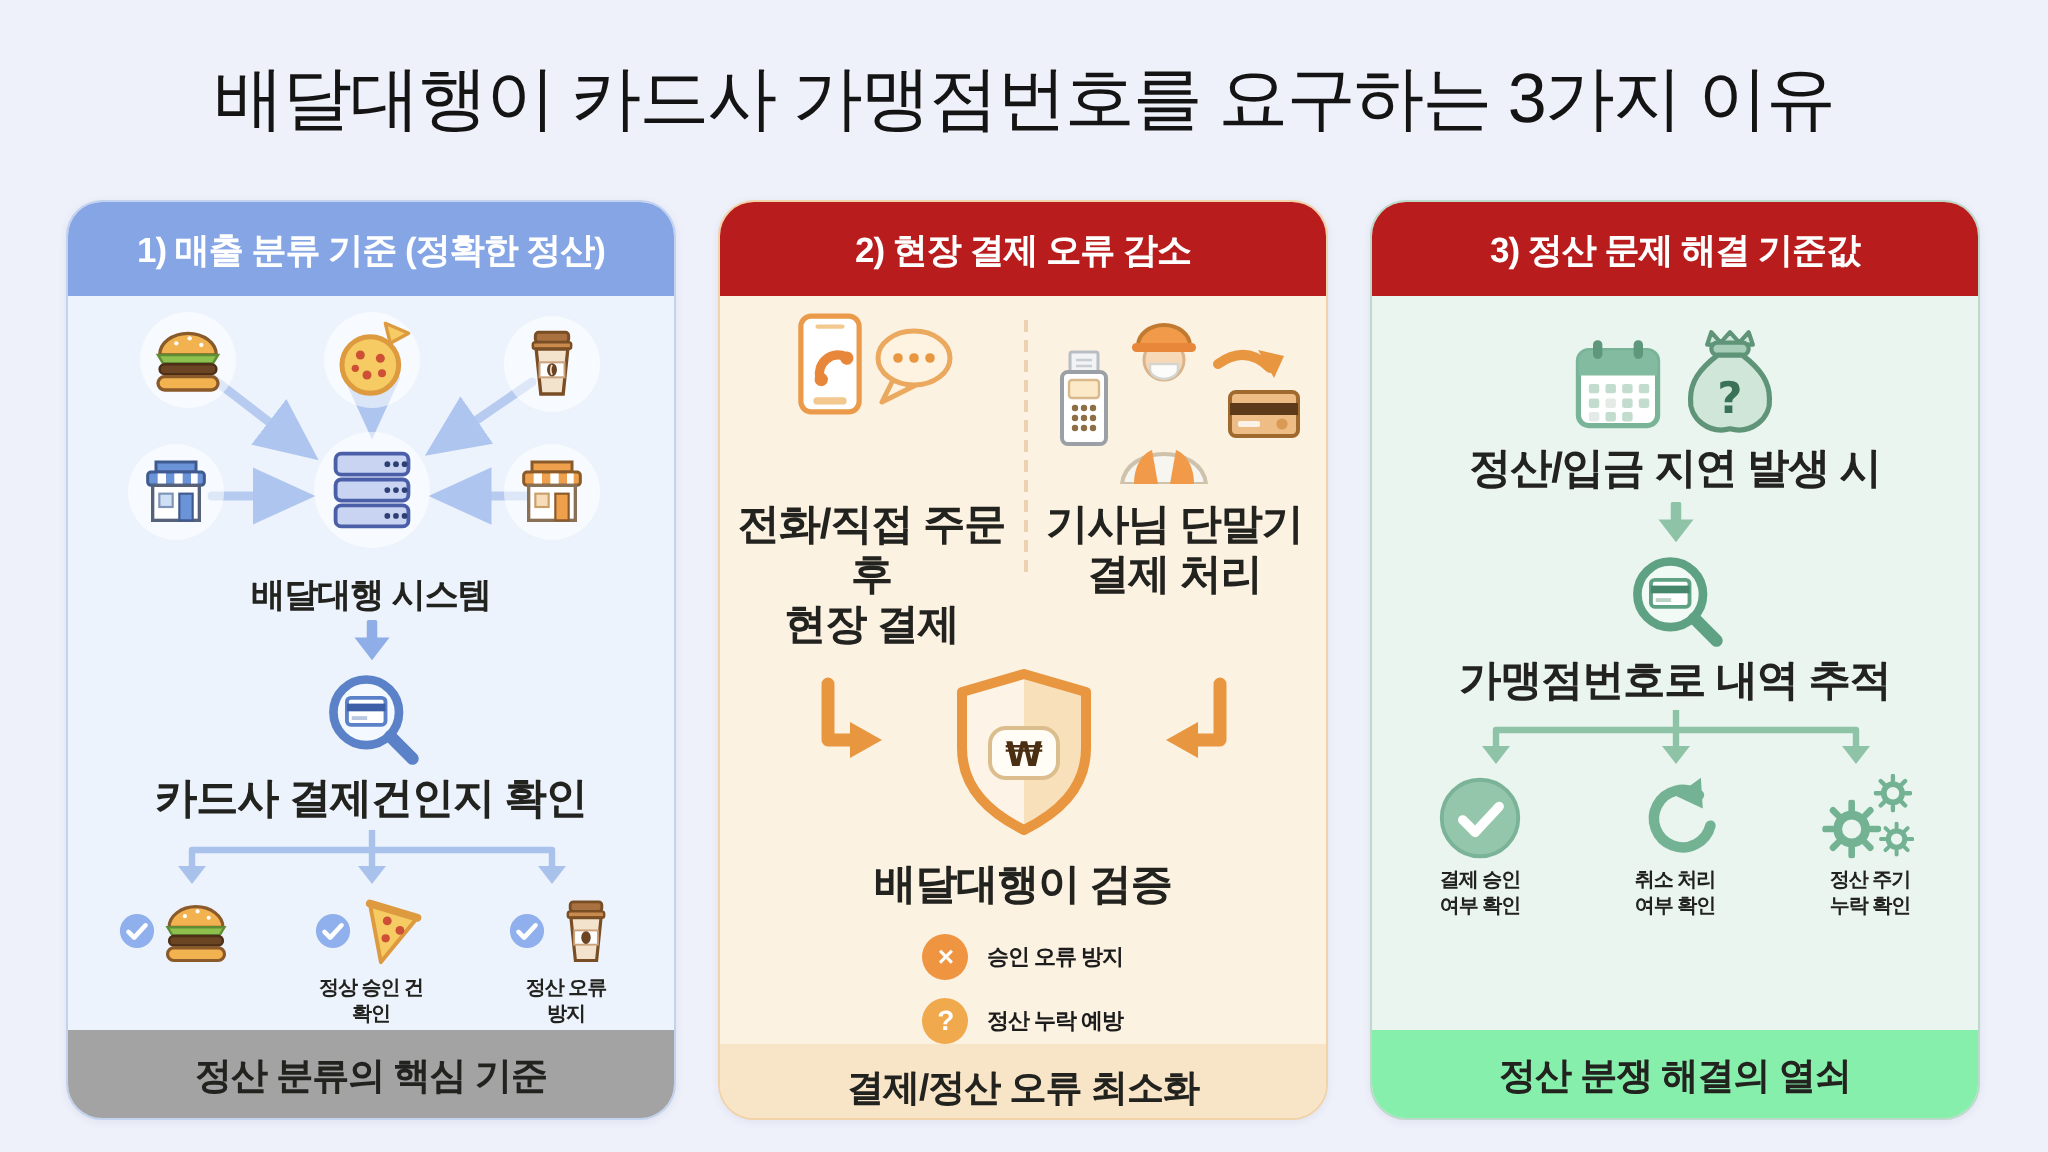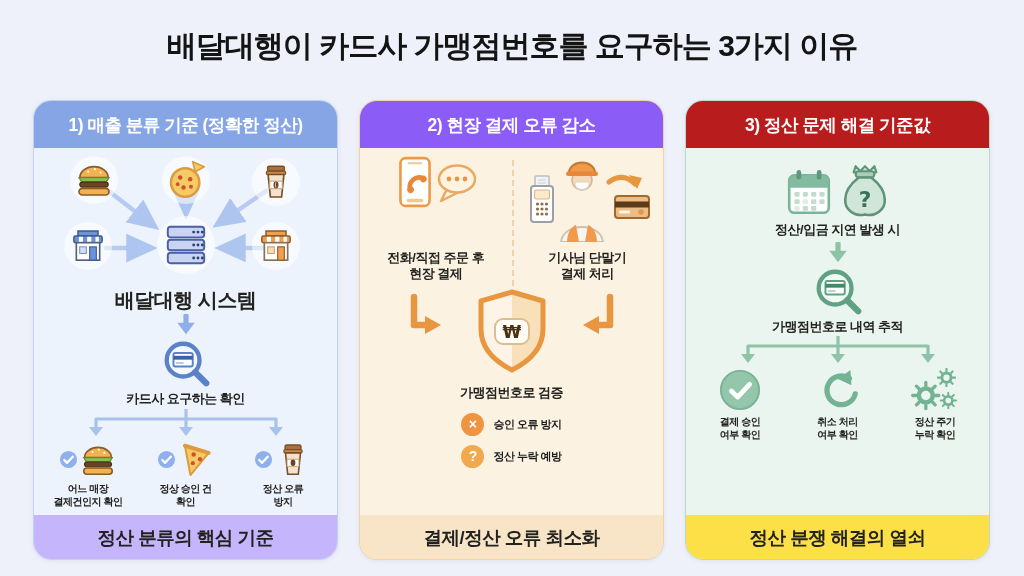--- a/index.html
+++ b/index.html
@@ -4,48 +4,48 @@
 <style>
   * { margin:0; padding:0; box-sizing:border-box; }
   body {
     width:1024px; height:576px; background:#eef1fa;
     font-family:"Liberation Sans","DejaVu Sans",sans-serif;
     color:#1c1c1c; overflow:hidden;
   }
   .canvas { position:relative; width:1024px; height:576px; }
   .title {
     position:absolute; top:26px; left:0; right:0; text-align:center;
-    font-size:30px; font-weight:700; letter-spacing:-1px; color:#141414;
+    font-size:35px; font-weight:400; letter-spacing:-1px; color:#141414;
   }
   .panels { position:absolute; top:100px; left:33px; display:flex; gap:21px;align-items:center; }
   .panel {
     width:305px; height:460px; border-radius:18px; overflow:hidden;
     display:flex; flex-direction:column; box-shadow:0 1px 4px rgba(60,70,110,0.08);
   }
   .panel-header {
     height:47px; flex:0 0 47px; display:flex; align-items:center; justify-content:center;
     color:#fff; font-weight:800; font-size:17.5px; letter-spacing:-0.5px;
   }
   .panel-body { flex:1; display:flex; flex-direction:column; align-items:center; }
   .panel-footer {
     height:44px; flex:0 0 44px; display:flex; align-items:center; justify-content:center;
     font-weight:800; font-size:18.5px; color:#22221f; letter-spacing:-0.5px;
   }
   .p-blue   { border:1.5px solid #c3d3ef; background:#edf3fc; }
   .p-blue   .panel-header { background:#86a5e5; }
-  .p-blue   .panel-footer { background:#c4b5fd; }
+  .p-blue   .panel-footer { background:#a3a3a3; }
   .p-orange { border:1.5px solid #f2d2a8; background:#fcf2e2; }
-  .p-orange .panel-header { background:#8b5cf6; }
+  .p-orange .panel-header { background:#b91c1c; }
   .p-orange .panel-footer { background:#f8e5c8; }
   .p-green  { border:1.5px solid #bcd9c9; background:#ebf5ef; }
   .p-green  .panel-header { background:#b91c1c; }
-  .p-green  .panel-footer { background:#fde047; }
+  .p-green  .panel-footer { background:#86efac; }
 
   .lbl { font-weight:800; text-align:center; white-space:pre-line; letter-spacing:-0.5px; color:#22221f; }
-  .lbl-md { font-size:13px; line-height:1.2; }
+  .lbl-md { font-size:21px; line-height:1.2; }
   .lbl-sm { font-size:10px; line-height:1.3; }
 
   
   .cluster { position:relative; width:284px; height:132px; margin-top:8px; }
   .cluster svg.arrows { position:absolute; left:0; top:0; }
   .chip {
     position:absolute; width:48px; height:48px; border-radius:50%;
     background:rgba(255,255,255,0.55); display:flex; align-items:center; justify-content:center;
   }
   .chip-lg { width:58px; height:58px; }
@@ -182,38 +182,38 @@
               <rect x="13" y="12.9" width="5" height="6.2" fill="#fff"></rect>
                 <rect x="23" y="12.9" width="5" height="6.2" fill="#fff"></rect>
                 <rect x="33" y="12.9" width="4" height="6.2" fill="#fff"></rect>
               <rect x="10" y="20" width="28" height="21" fill="#fff" stroke="#8a7155" stroke-width="2"></rect>
               <rect x="14" y="25" width="8" height="8" fill="#f7dcb8" stroke="#c9a06a" stroke-width="1.3"></rect>
               <rect x="26" y="25" width="8" height="16" fill="#efa04c" stroke="#8a5a2b" stroke-width="1.3"></rect>
             </svg>
           </div>
         </div>
 
-        <div class="lbl lbl-md" style="font-size:20px">배달대행 시스템</div>
+        <div class="lbl lbl-md" style="font-size:17px">배달대행 시스템</div>
 
         <svg width="24" height="21" viewBox="0 0 26 24" class="mt2">
           <g fill="#8fade6">
               <rect x="10" y="0" width="6" height="11" rx="1"></rect>
               <polygon points="3,10 23,10 13,23"></polygon>
             </g>
         </svg>
 
         <svg width="54" height="54" viewBox="0 0 56 56" class="mt2">
           <circle cx="25" cy="24" r="17" fill="#f4f8ff" stroke="#5b82c8" stroke-width="4.5"></circle>
           <line x1="37.5" y1="36.5" x2="49" y2="48" stroke="#5b82c8" stroke-width="6.5" stroke-linecap="round"></line>
           <rect x="15" y="16.5" width="20" height="14" rx="2" fill="#fff" stroke="#5b82c8" stroke-width="2"></rect>
           <rect x="15" y="19.5" width="20" height="4" fill="#3d5fa8"></rect>
           <rect x="17.5" y="26" width="8" height="2" fill="#b9c7e0"></rect>
         </svg>
 
-        <div class="lbl lbl-md">카드사 요구하는 확인</div>
+        <div class="lbl lbl-md">카드사 결제건인지 확인</div>
 
         <svg width="276" height="28" viewBox="0 0 276 28" class="mt2">
           <path d="M138,0 V10 M48,10 H228 M48,10 V19 M138,10 V19 M228,10 V19" stroke="#a9c2ec" stroke-width="3.2" fill="none" stroke-linecap="round" stroke-linejoin="round"></path>
           <g fill="#a9c2ec">
             <polygon points="41,18 55,18 48,27"></polygon>
               <polygon points="131,18 145,18 138,27"></polygon>
               <polygon points="221,18 235,18 228,27"></polygon>
           </g>
         </svg>
 
@@ -227,22 +227,20 @@
               <svg width="38" height="38" viewBox="0 0 48 48">
                 <path d="M7,21 a17,13 0 0 1 34,0 z" fill="#f2b24f" stroke="#8a5a2b" stroke-width="2"></path>
                 <circle cx="17" cy="14" r="1.3" fill="#fff"></circle>
                   <circle cx="25" cy="11" r="1.3" fill="#fff"></circle>
                   <circle cx="32" cy="15" r="1.3" fill="#fff"></circle>
                 <path d="M6,21 h36 l-3,5 h-30 z" fill="#8ec04e" stroke="#5f8c33" stroke-width="1.5"></path>
                 <rect x="7" y="26.5" width="34" height="6" rx="3" fill="#6b4423" stroke="#4c2f16" stroke-width="1.5"></rect>
                 <rect x="6" y="34" width="36" height="8" rx="4" fill="#f2b24f" stroke="#8a5a2b" stroke-width="2"></rect>
               </svg>
             </div>
-            <div class="lbl lbl-sm">어느 매장
-결제건인지 확인</div>
           </div>
           <div class="tri-item">
             <div class="tri-ic">
               <svg width="19" height="19" viewBox="0 0 20 20">
                 <circle cx="10" cy="10" r="9" fill="#8fb0ec"></circle>
                 <path d="M5.5,10.5 l3,3 l6,-6.5" stroke="#fff" stroke-width="2.4" fill="none" stroke-linecap="round" stroke-linejoin="round"></path>
               </svg>
               <svg width="38" height="38" viewBox="0 0 48 48">
                 <polygon points="10,6 40,15 17,43" fill="#f7cb63" stroke="#dd9a3f" stroke-width="2.5" stroke-linejoin="round"></polygon>
                 <line x1="10" y1="6" x2="40" y2="15" stroke="#dd9a3f" stroke-width="5" stroke-linecap="round"></line>
@@ -362,21 +360,21 @@
           </svg>
           <svg width="82" height="94" viewBox="0 0 82 92" style="position:absolute;left:85px;top:2px">
             <path d="M41,4 L72,13 V41 c0,21 -15,33 -31,41 C25,74 10,62 10,41 V13 z" fill="#fdf4e7"></path>
             <path d="M41,4 L72,13 V41 c0,21 -15,33 -31,41 z" fill="#f8e0ba"></path>
             <path d="M41,4 L72,13 V41 c0,21 -15,33 -31,41 C25,74 10,62 10,41 V13 z" fill="none" stroke="#e8963f" stroke-width="5" stroke-linejoin="round"></path>
             <rect x="24" y="31" width="34" height="25" rx="8" fill="#fffdf6" stroke="#dcbd8e" stroke-width="2"></rect>
             <text x="41" y="50" text-anchor="middle" font-size="17" font-weight="bold" fill="#4a2f12" font-family="'DejaVu Sans', sans-serif">₩</text>
           </svg>
         </div>
 
-        <div class="lbl lbl-md">가맹점번호로 검증</div>
+        <div class="lbl lbl-md">배달대행이 검증</div>
 
         <div class="bullets">
           <div class="bullet">
             <div class="bullet-mark" style="background:#ef9440">×</div>
             <div class="bullet-label">승인 오류 방지</div>
           </div>
           <div class="bullet">
             <div class="bullet-mark" style="background:#f0a94d">?</div>
             <div class="bullet-label">정산 누락 예방</div>
           </div>

